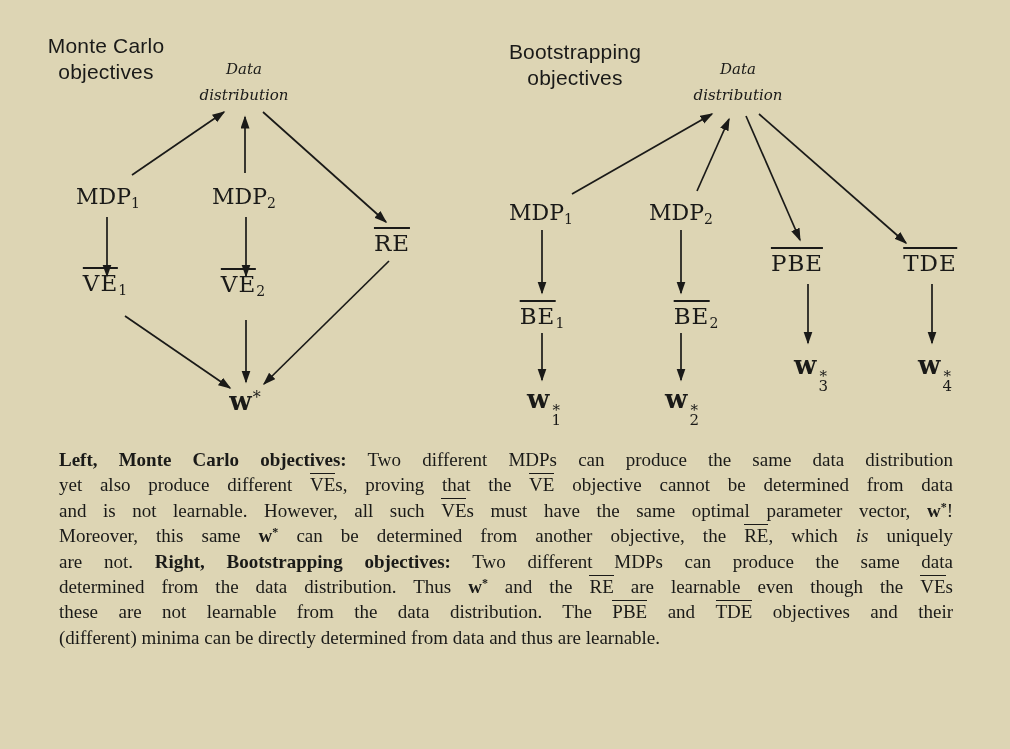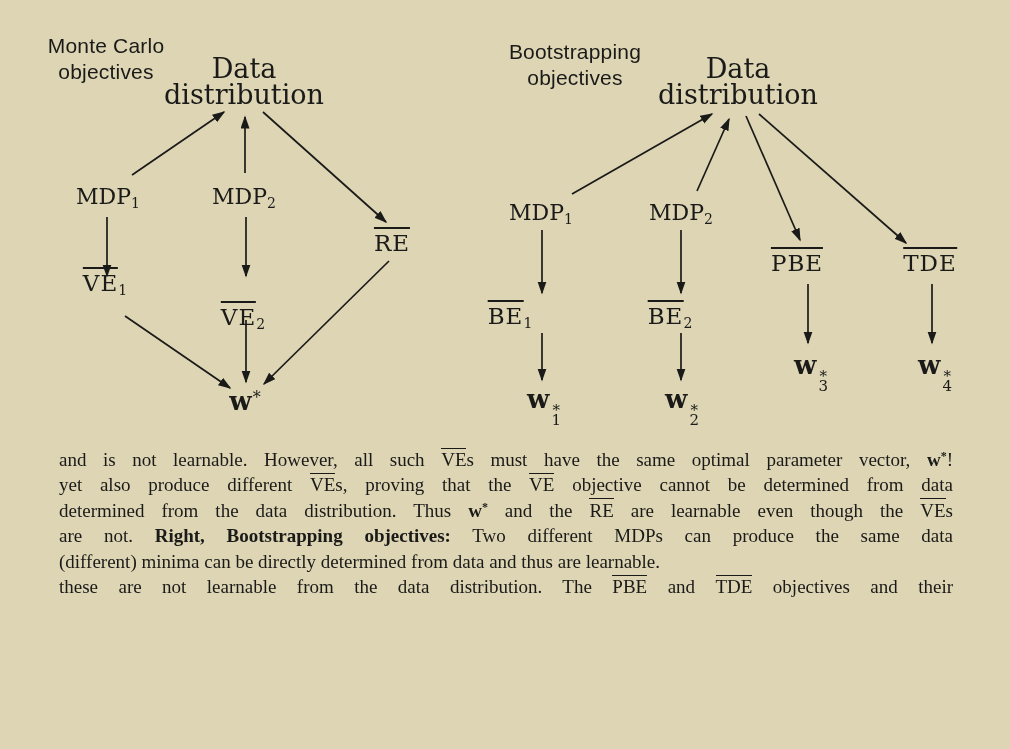--- a/index.html
+++ b/index.html
@@ -5,21 +5,21 @@
   html, body { margin:0; padding:0; width:1010px; height:749px; overflow:hidden; }
   body { background:#ddd5b4; color:#1a1a18; position:relative;
          font-family:"DejaVu Serif", serif; }
   .layer { position:absolute; left:0; top:0; width:816px; height:749px;padding-left:32px; }
   svg.arrows { position:absolute; left:0; top:0; }
 
   .node { position:absolute; transform:translateX(-50%); text-align:center;
           white-space:nowrap; line-height:1.05; }
   .title { font-family:"Liberation Sans", sans-serif; font-size:21px;
            line-height:26px; letter-spacing:0.2px; }
-  .ddist { font-size:27px; line-height:26px; }
+  .ddist { font-size:15px; line-height:26px;font-style:italic; }
   .mdp   { font-size:22px; }
   .barword { font-size:23px; letter-spacing:1px; }
   .wnode { font-size:26px; font-weight:bold; }
 
   .ov { display:inline-block; border-top:2px solid #1a1a18; padding-top:2.5px;
         line-height:1; }
   .node sub { font-size:14px; vertical-align:-4px; line-height:0; letter-spacing:0; }
   sup.star { font-size:16px; vertical-align:7px; line-height:0; margin-left:1px;
              font-weight:normal; }
   .ss { display:inline-flex; flex-direction:column; align-items:center;
@@ -78,55 +78,57 @@
     <div>objectives</div>
   </div>
   <div class="node ddist" style="left:244px; top:56px">
     <div>Data</div>
     <div>distribution</div>
   </div>
   <div class="node mdp" style="left:108px; top:185px"><span>MDP</span><sub>1</sub></div>
   <div class="node mdp" style="left:244px; top:185px"><span>MDP</span><sub>2</sub></div>
   <div class="node barword" style="left:392px; top:227px"><span class="ov">RE</span></div>
   <div class="node barword" style="left:105px; top:267px"><span class="ov">VE</span><sub>1</sub></div>
-  <div class="node barword" style="left:243px; top:301px"><span class="ov">VE</span><sub>2</sub></div>
+  <div class="node barword" style="left:243px; top:268px"><span class="ov">VE</span><sub>2</sub></div>
   <div class="node wnode" style="left:245px; top:388px"><span>w</span><sup class="star">*</sup></div>
 
   <div class="node title" style="left:575px; top:39px">
     <div>Bootstrapping</div>
     <div>objectives</div>
   </div>
   <div class="node ddist" style="left:738px; top:56px">
     <div>Data</div>
     <div>distribution</div>
   </div>
   <div class="node mdp" style="left:541px; top:201px"><span>MDP</span><sub>1</sub></div>
   <div class="node mdp" style="left:681px; top:201px"><span>MDP</span><sub>2</sub></div>
   <div class="node barword" style="left:797px; top:247px"><span class="ov">PBE</span></div>
   <div class="node barword" style="left:930px; top:247px"><span class="ov">TDE</span></div>
-  <div class="node barword" style="left:510px; top:300px"><span class="ov">BE</span><sub>1</sub></div>
-  <div class="node barword" style="left:670px; top:300px"><span class="ov">BE</span><sub>2</sub></div>
+  <div class="node barword" style="left:542px; top:300px"><span class="ov">BE</span><sub>1</sub></div>
+  <div class="node barword" style="left:696px; top:300px"><span class="ov">BE</span><sub>2</sub></div>
   <div class="node wnode" style="left:544px; top:386px"><span>w</span><span class="ss">
         <span class="s-top">*</span>
         <span class="s-bot">1</span>
       </span></div>
   <div class="node wnode" style="left:682px; top:386px"><span>w</span><span class="ss">
         <span class="s-top">*</span>
         <span class="s-bot">2</span>
       </span></div>
   <div class="node wnode" style="left:811px; top:352px"><span>w</span><span class="ss">
         <span class="s-top">*</span>
         <span class="s-bot">3</span>
       </span></div>
   <div class="node wnode" style="left:935px; top:352px"><span>w</span><span class="ss">
         <span class="s-top">*</span>
         <span class="s-bot">4</span>
       </span></div>
 
   <div class="caption">
+      <div class="cap-line"><span class="b">Left, Monte Carlo objectives:</span><span> Two different MDPs can produce the same data distribution</span></div>
+      <div class="cap-line"><span>yet also produce different </span><span class="ov">VE</span><span>s, proving that the </span><span class="ov">VE</span><span> objective cannot be determined from data</span></div>
       <div class="cap-line"><span>and is not learnable. However, all such </span><span class="ov">VE</span><span>s must have the same optimal parameter vector, </span><span class="b">w</span><span class="csup">*</span><span>!</span></div>
-      <div class="cap-line"><span>yet also produce different </span><span class="ov">VE</span><span>s, proving that the </span><span class="ov">VE</span><span> objective cannot be determined from data</span></div>
+      <div class="cap-line"><span>Moreover, this same </span><span class="b">w</span><span class="csup">*</span><span> can be determined from another objective, the </span><span class="ov">RE</span><span>, which </span><span class="i">is</span><span> uniquely</span></div>
+      <div class="cap-line"><span>are not. </span><span class="b">Right, Bootstrapping objectives:</span><span> Two different MDPs can produce the same data</span></div>
       <div class="cap-line"><span>determined from the data distribution. Thus </span><span class="b">w</span><span class="csup">*</span><span> and the </span><span class="ov">RE</span><span> are learnable even though the </span><span class="ov">VE</span><span>s</span></div>
-      <div class="cap-line"><span>are not. </span><span class="b">Right, Bootstrapping objectives:</span><span> Two different MDPs can produce the same data</span></div>
+      <div class="cap-line"><span>these are not learnable from the data distribution. The </span><span class="ov">PBE</span><span> and </span><span class="ov">TDE</span><span> objectives and their</span></div>
       <div class="cap-line last"><span>(different) minima can be directly determined from data and thus are learnable.</span></div>
-      <div class="cap-line"><span>these are not learnable from the data distribution. The </span><span class="ov">PBE</span><span> and </span><span class="ov">TDE</span><span> objectives and their</span></div>
     </div>
 </div>
 
 </body></html>

